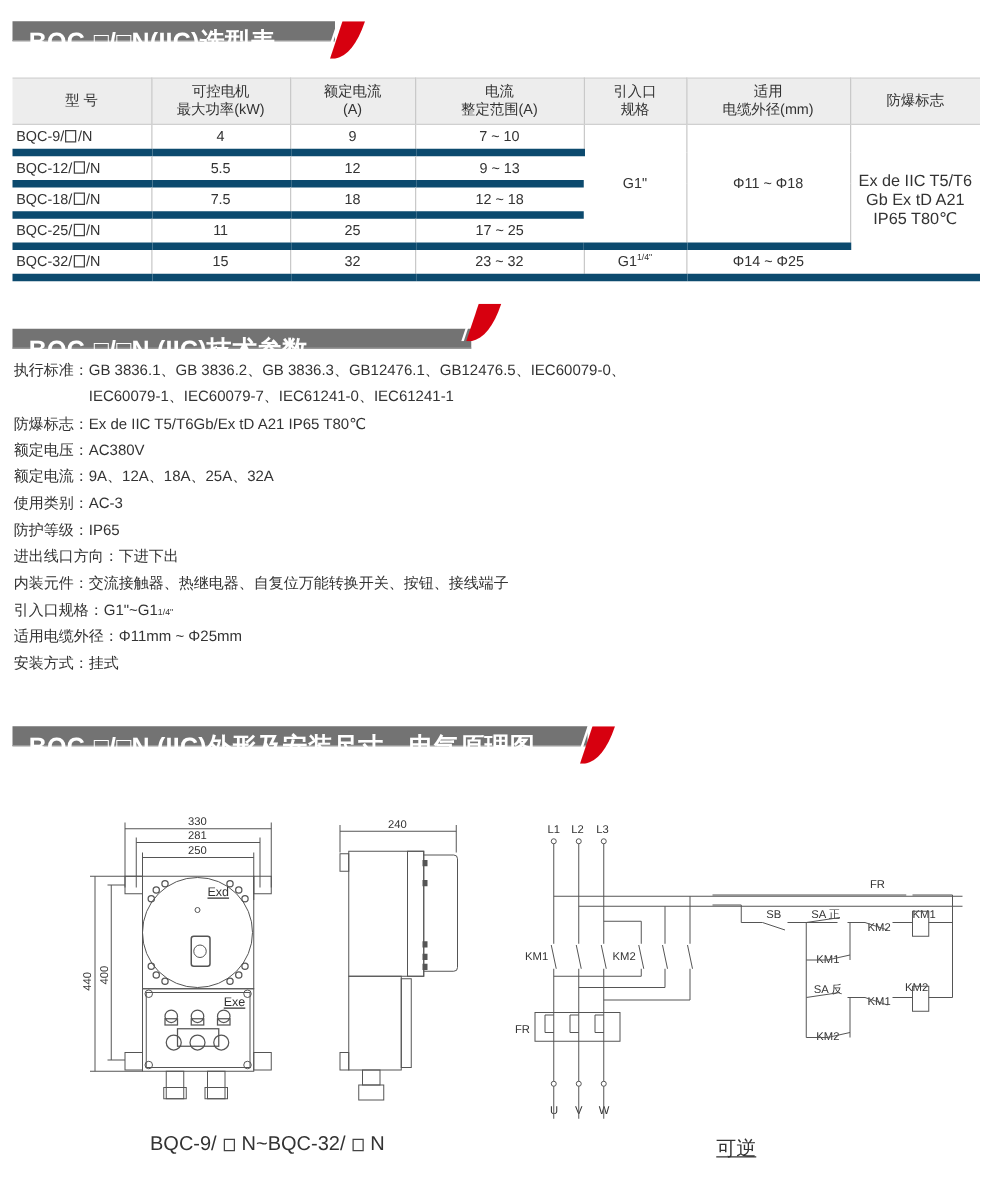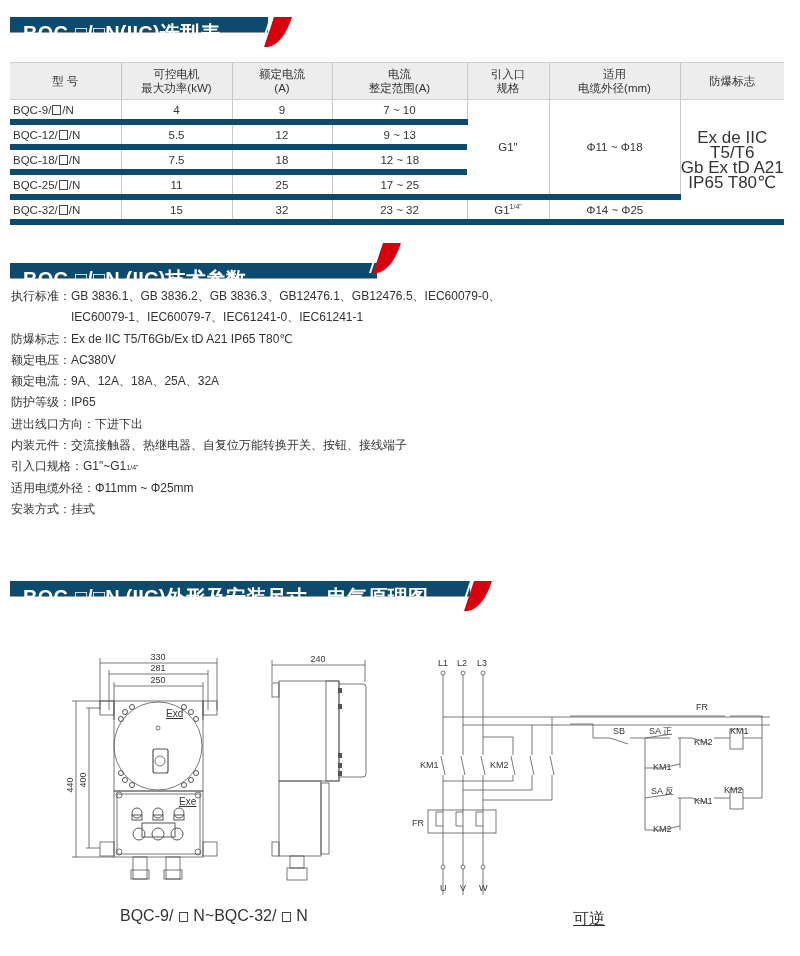--- a/index.html
+++ b/index.html
@@ -1,26 +1,26 @@
 <!DOCTYPE html>
 <html><head>
 <meta charset="utf-8">
 <style>
   html,body{margin:0;padding:0;background:#fff;}
   body{width:800px;height:956px;position:relative;overflow:hidden;font-family:"Liberation Sans","DejaVu Sans",sans-serif;color:#222;}
   .banner{position:absolute;left:10px;height:30px;}
-  .banner .bar{position:absolute;left:0;top:0;height:16px;background:#0c4a6e;border-bottom:1px solid #9a9a9a;box-sizing:border-box;}
+  .banner .bar{position:absolute;left:0;top:0;height:16px;background:#737373;border-bottom:1px solid #9a9a9a;box-sizing:border-box;}
   .banner .bar span{position:absolute;left:13px;top:3px;font-size:20px;font-weight:bold;color:#fff;white-space:nowrap;letter-spacing:0.2px;}
   .banner svg{position:absolute;top:0;}
   .tbl{position:absolute;left:10px;top:62px;width:774px;border-collapse:collapse;font-size:11.5px;color:#333;}
   .tbl th{background:#ededed;font-weight:normal;height:36px;line-height:14px;border-right:1px solid #c9c9c9;border-top:1px solid #d0d0d0;border-bottom:1px solid #d0d0d0;text-align:center;padding:0;}
   .tbl td{height:19px;border-right:1px solid #c9c9c9;border-bottom:6px solid #0c4a6e;text-align:center;padding:0;}
   .tbl th:last-child,.tbl td:last-child{border-right:none;}
   .tbl td.left{text-align:left;padding-left:3px;}
-  .tbl td.mark{line-height:15px;font-size:17px;}
+  .tbl td.mark{line-height:15px;font-size:13px;}
   .box{display:inline-block;width:9px;height:10px;border:1px solid #444;vertical-align:-1px;margin:0 1px;box-sizing:border-box;}
   .specs{position:absolute;left:11px;top:286px;font-size:12px;color:#333;}
   .specs .row{height:21.3px;line-height:21.3px;white-space:nowrap;}
   .specs .cont{padding-left:60px;}
   .sub{font-size:7px;}
   .cap{position:absolute;font-size:16px;color:#333;white-space:nowrap;}
   svg text{font-family:"Liberation Sans","DejaVu Sans",sans-serif;}
 </style>
 </head>
 <body>
@@ -104,20 +104,21 @@
     <path d="M10 30 C20 28 28 18 34 0 L16 0 C12 12 8 24 6 30Z" fill="#d7000f"></path>
   </svg>
 </div>
 
 <div class="specs">
   <div class="row"><span>执行标准：</span><span>GB 3836.1、GB 3836.2、GB 3836.3、GB12476.1、GB12476.5、IEC60079-0、</span></div>
   <div class="row cont"><span>IEC60079-1、IEC60079-7、IEC61241-0、IEC61241-1</span></div>
   <div class="row"><span>防爆标志：</span><span>Ex de IIC T5/T6Gb/Ex tD A21 IP65 T80℃</span></div>
   <div class="row"><span>额定电压：</span><span>AC380V</span></div>
   <div class="row"><span>额定电流：</span><span>9A、12A、18A、25A、32A</span></div>
+  <div class="row"><span>使用类别：</span><span>AC-3</span></div>
   <div class="row"><span>防护等级：</span><span>IP65</span></div>
   <div class="row"><span>进出线口方向：</span><span>下进下出</span></div>
   <div class="row"><span>内装元件：</span><span>交流接触器、热继电器、自复位万能转换开关、按钮、接线端子</span></div>
   <div class="row"><span>引入口规格：</span><span>G1"~G1</span><span class="sub">1/4"</span></div>
   <div class="row"><span>适用电缆外径：</span><span>Φ11mm ~ Φ25mm</span></div>
   <div class="row"><span>安装方式：</span><span>挂式</span></div>
 </div>
 
 <div class="banner" style="top:581px;width:486px;">
   <div class="bar" style="width:460px;">

